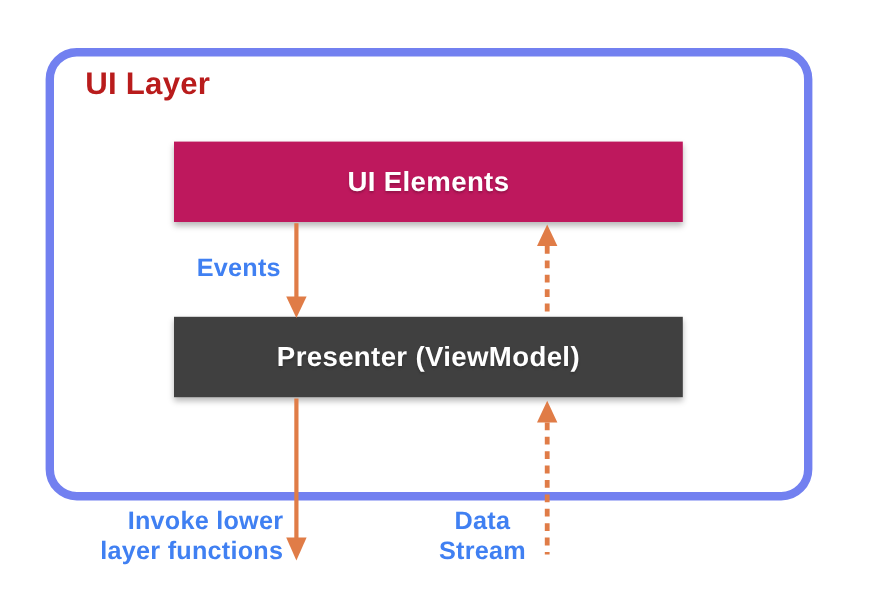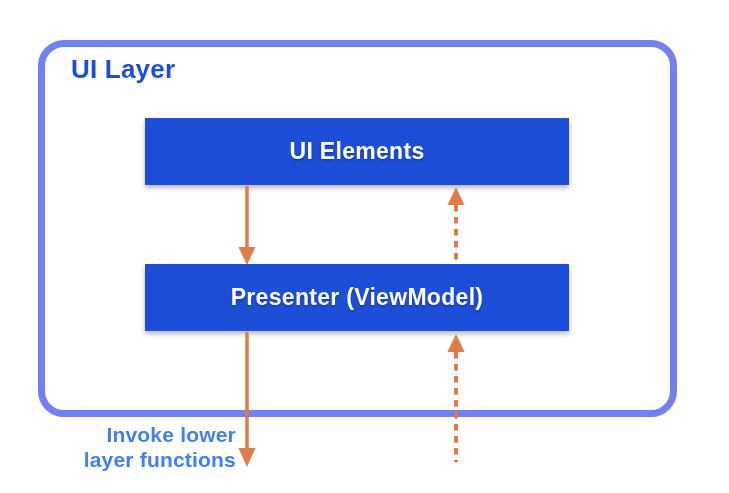--- a/index.html
+++ b/index.html
@@ -25,45 +25,45 @@
     border: 7px solid #7280f0;
     border-radius: 26px;
     background: #ffffff;
   }
   .diagram-title {
     position: absolute;
     left: 71px;
     top: 54px;
     font-size: 26px;
     font-weight: bold;
-    color: #1d4ed8;
+    color: #b91c1c;
     letter-spacing: 0.2px;
   }
   .node {
     position: absolute;
     left: 145px;
     width: 424px;
     height: 67px;
     display: flex;
     align-items: center;
     justify-content: center;
     color: #ffffff;
     font-size: 23px;
     font-weight: bold;
     letter-spacing: 0.3px;
     box-shadow: 0 3px 5px rgba(0,0,0,0.28);
     text-shadow: 0 2px 2px rgba(0,0,0,0.22);
   }
   .node-green {
     top: 118px;
-    background: #1d4ed8;
+    background: #be185d;
   }
   .node-orange {
     top: 264px;
-    background: #1d4ed8;
+    background: #404040;
   }
   .arrows-layer {
     position: absolute;
     left: 0;
     top: 0;
     width: 729px;
     height: 493px;
     pointer-events: none;
   }
   .flow-label {
@@ -113,18 +113,20 @@
       <line x1="247" y1="332" x2="247" y2="449" stroke-width="3.5" fill="none"></line>
       <polygon points="247,467 238.5,448 255.5,448" stroke="none"></polygon>
     </g>
 
     <g fill="#e07c47" stroke="#e07c47">
       <line x1="456" y1="352" x2="456" y2="462" stroke-width="4" stroke-dasharray="6.5,5.5" fill="none"></line>
       <polygon points="456,334 447.5,352 464.5,352" stroke="none"></polygon>
     </g>
   </svg>
 
+  <div class="flow-label label-events">Events</div>
 
 
   <div class="flow-label label-invoke">Invoke lower layer functions</div>
 
+  <div class="flow-label label-data">Data Stream</div>
 
 </div>
 
 </body></html>

